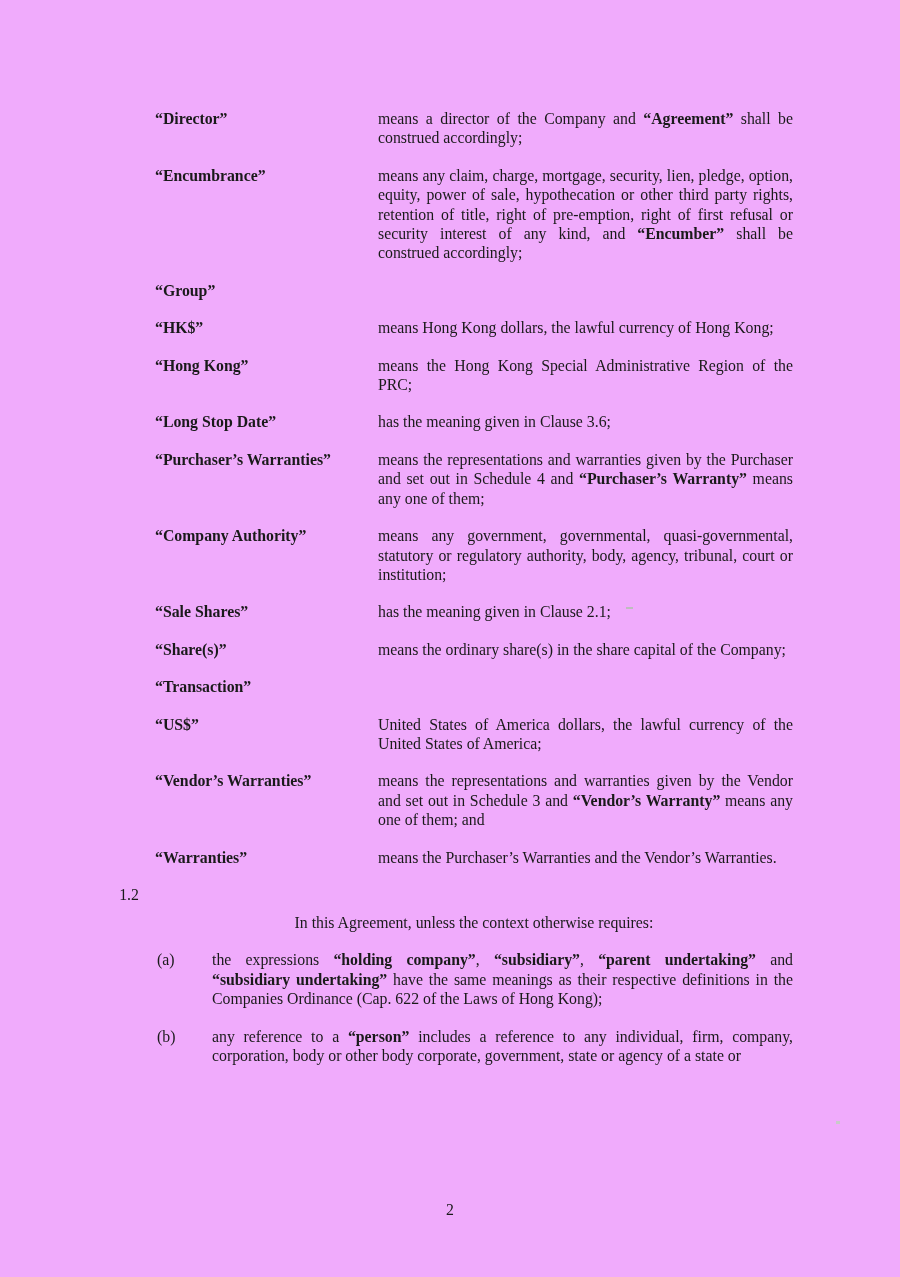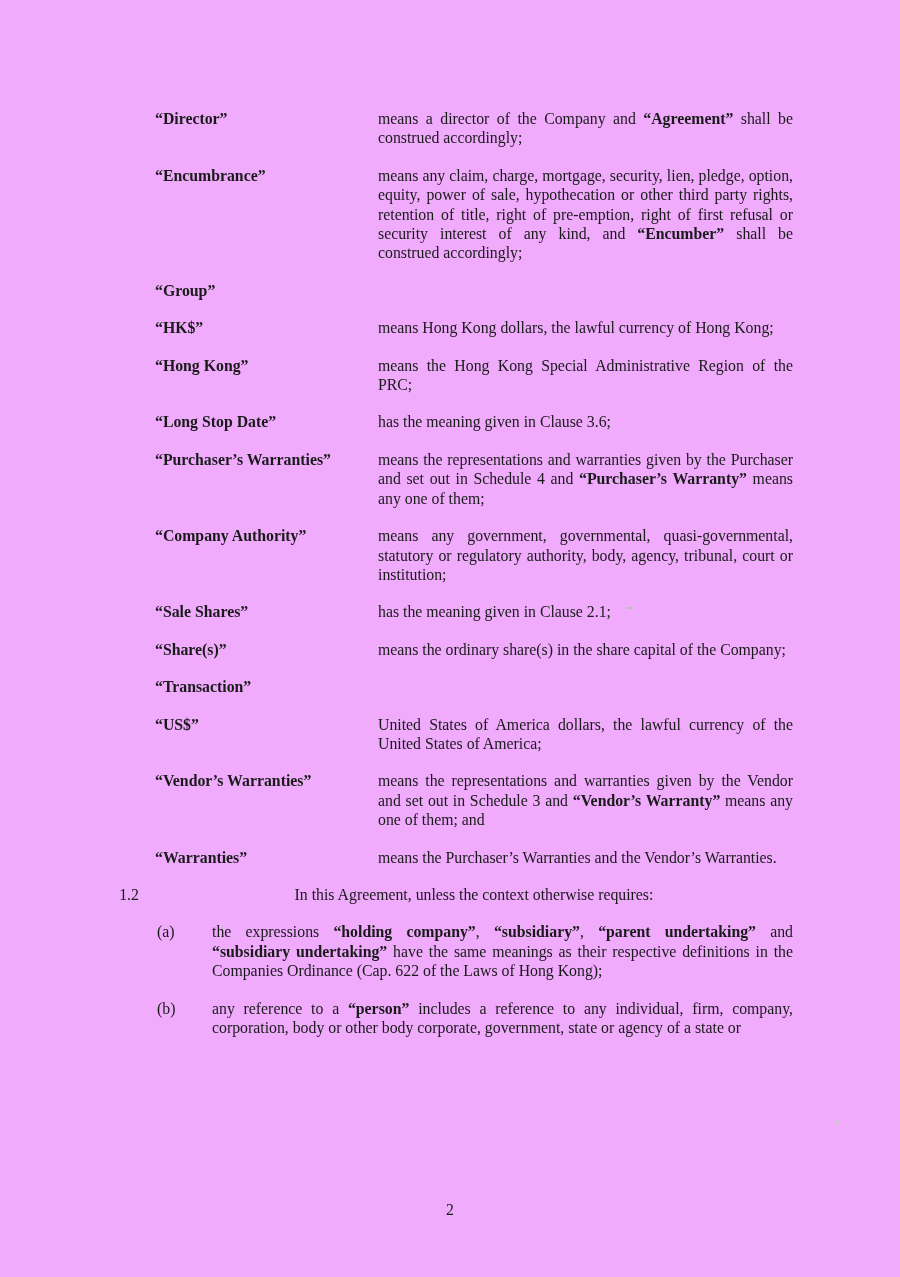--- a/index.html
+++ b/index.html
@@ -41,21 +41,21 @@
   }
   .clause {
     display: flex;
     margin-top: 18px;
     text-align: center;
   }
   .clause-number {
     width: 52px;
     flex-shrink: 0;
   }
-  .clause-text { flex: 1; }
+  .clause-text { flex: 1; margin-top: 28px; }
   .sub-item {
     display: flex;
     margin-top: 18px;
     margin-left: 54px;
   }
   .sub-label {
     width: 55px;
     flex-shrink: 0;
   }
   .sub-text {

